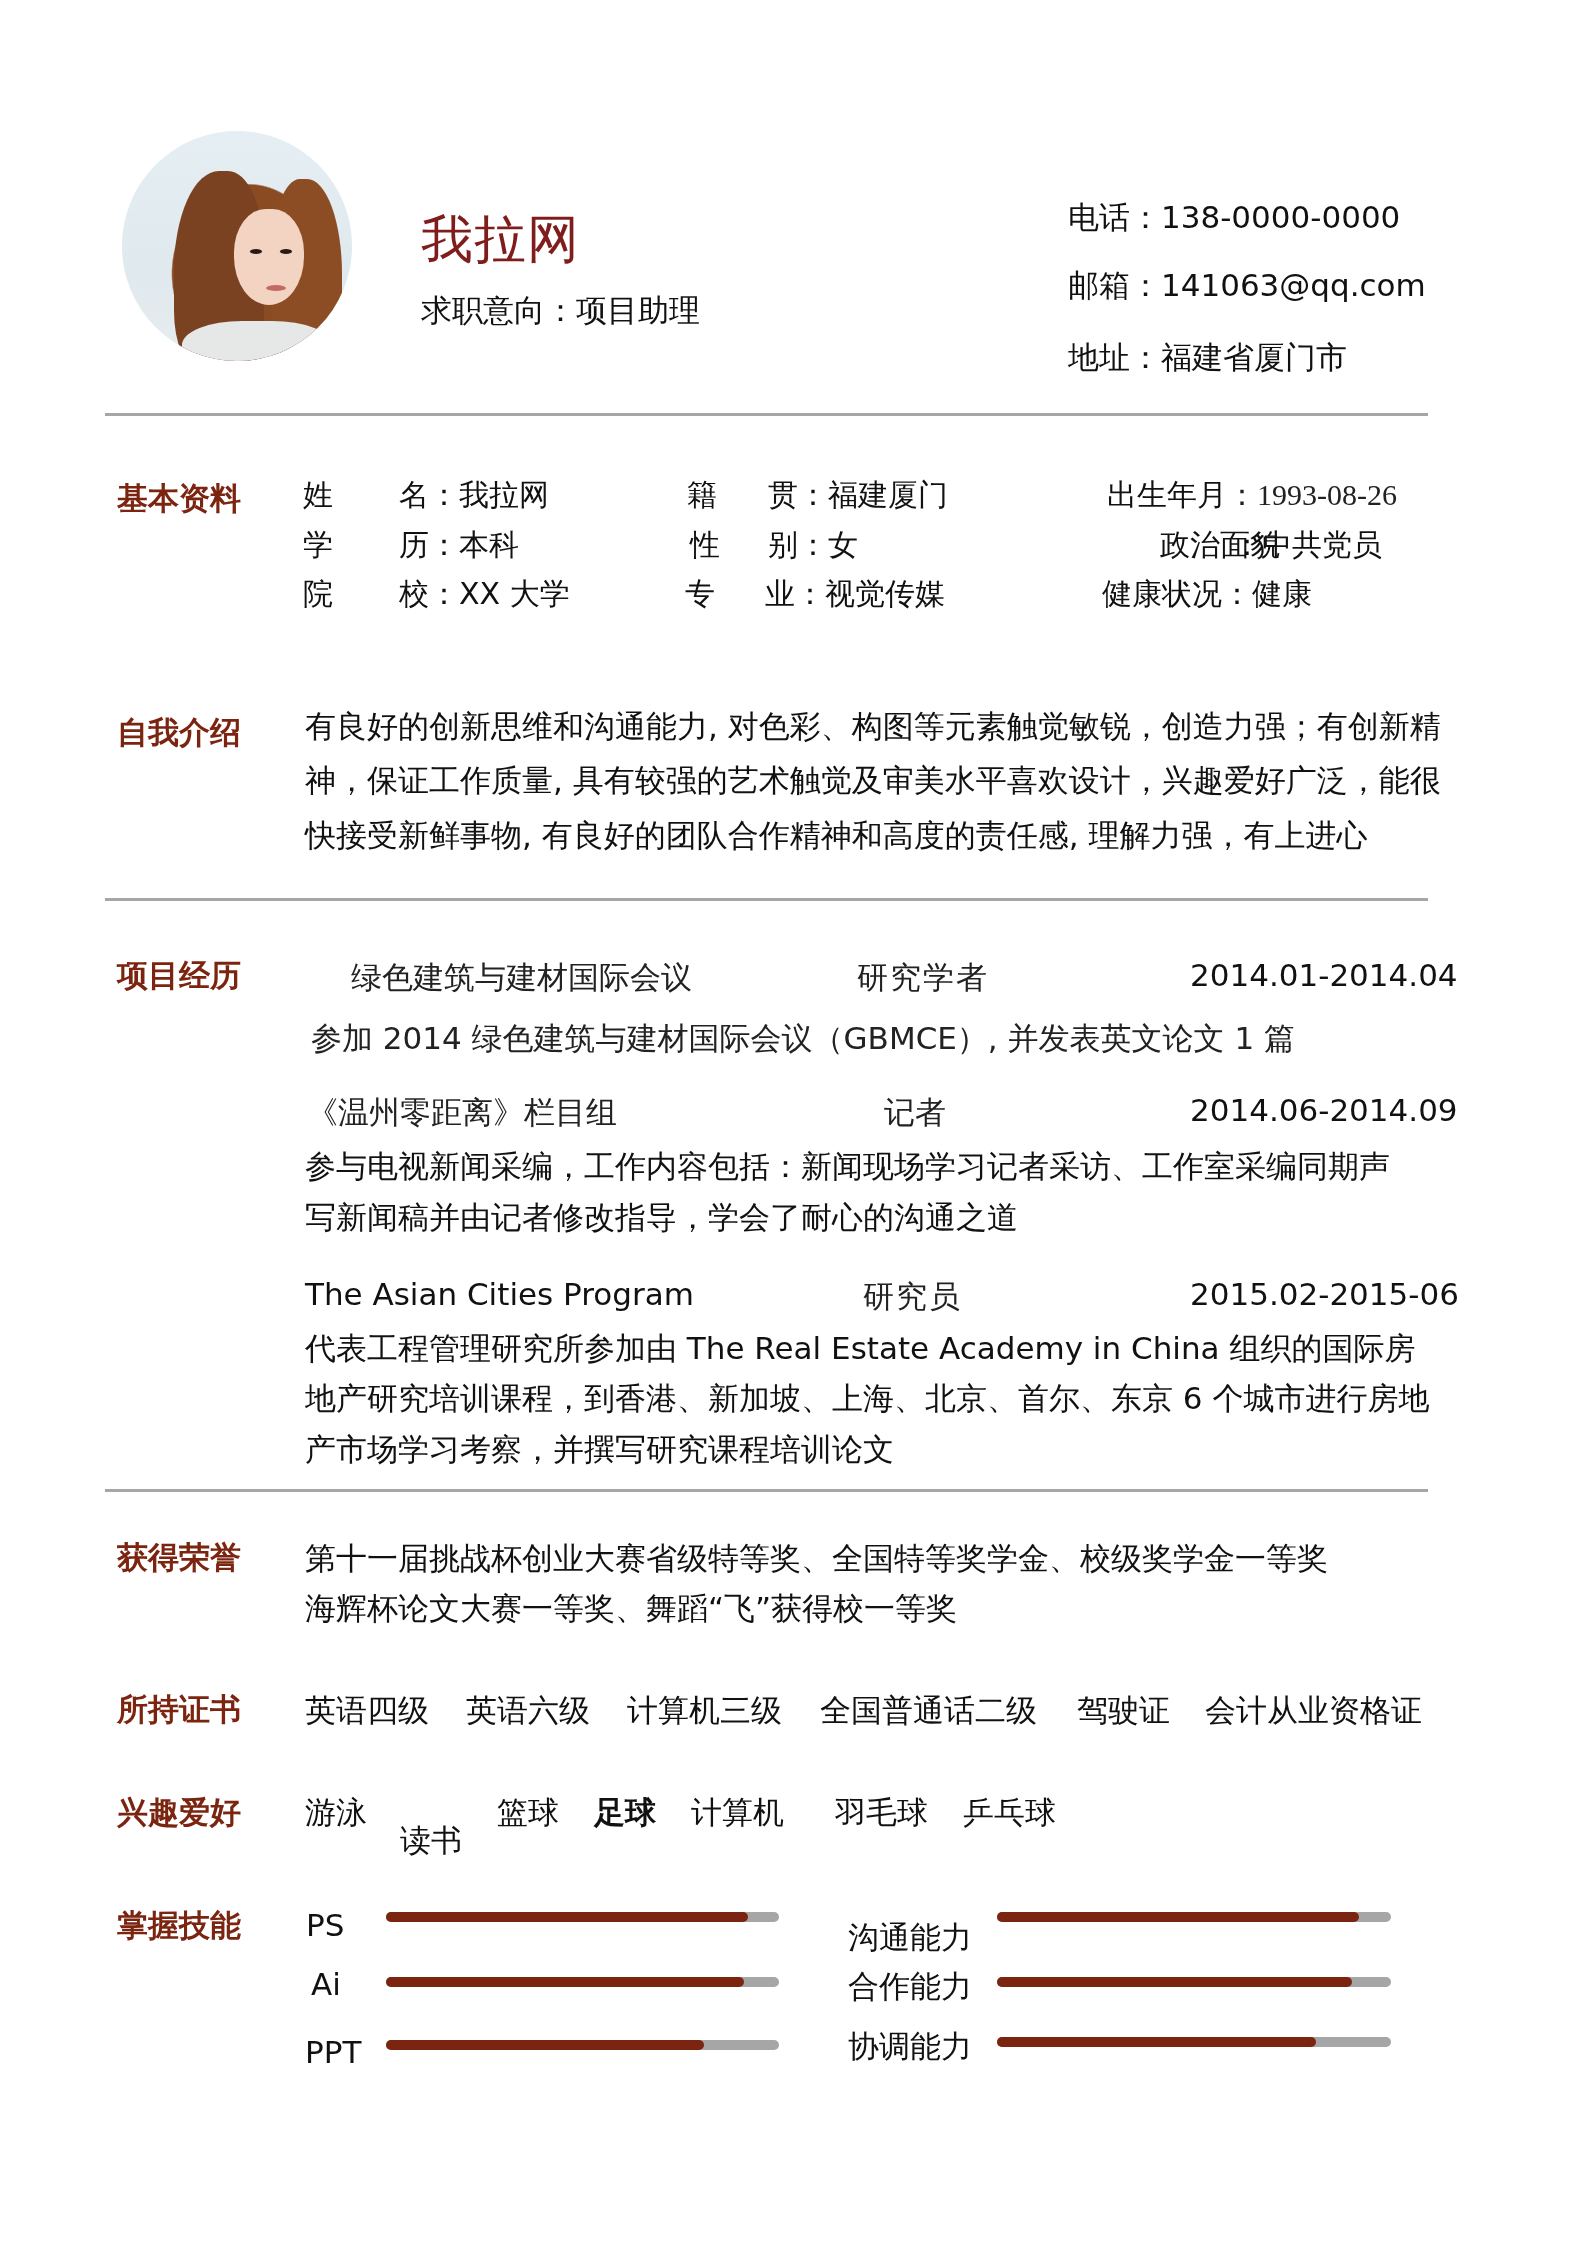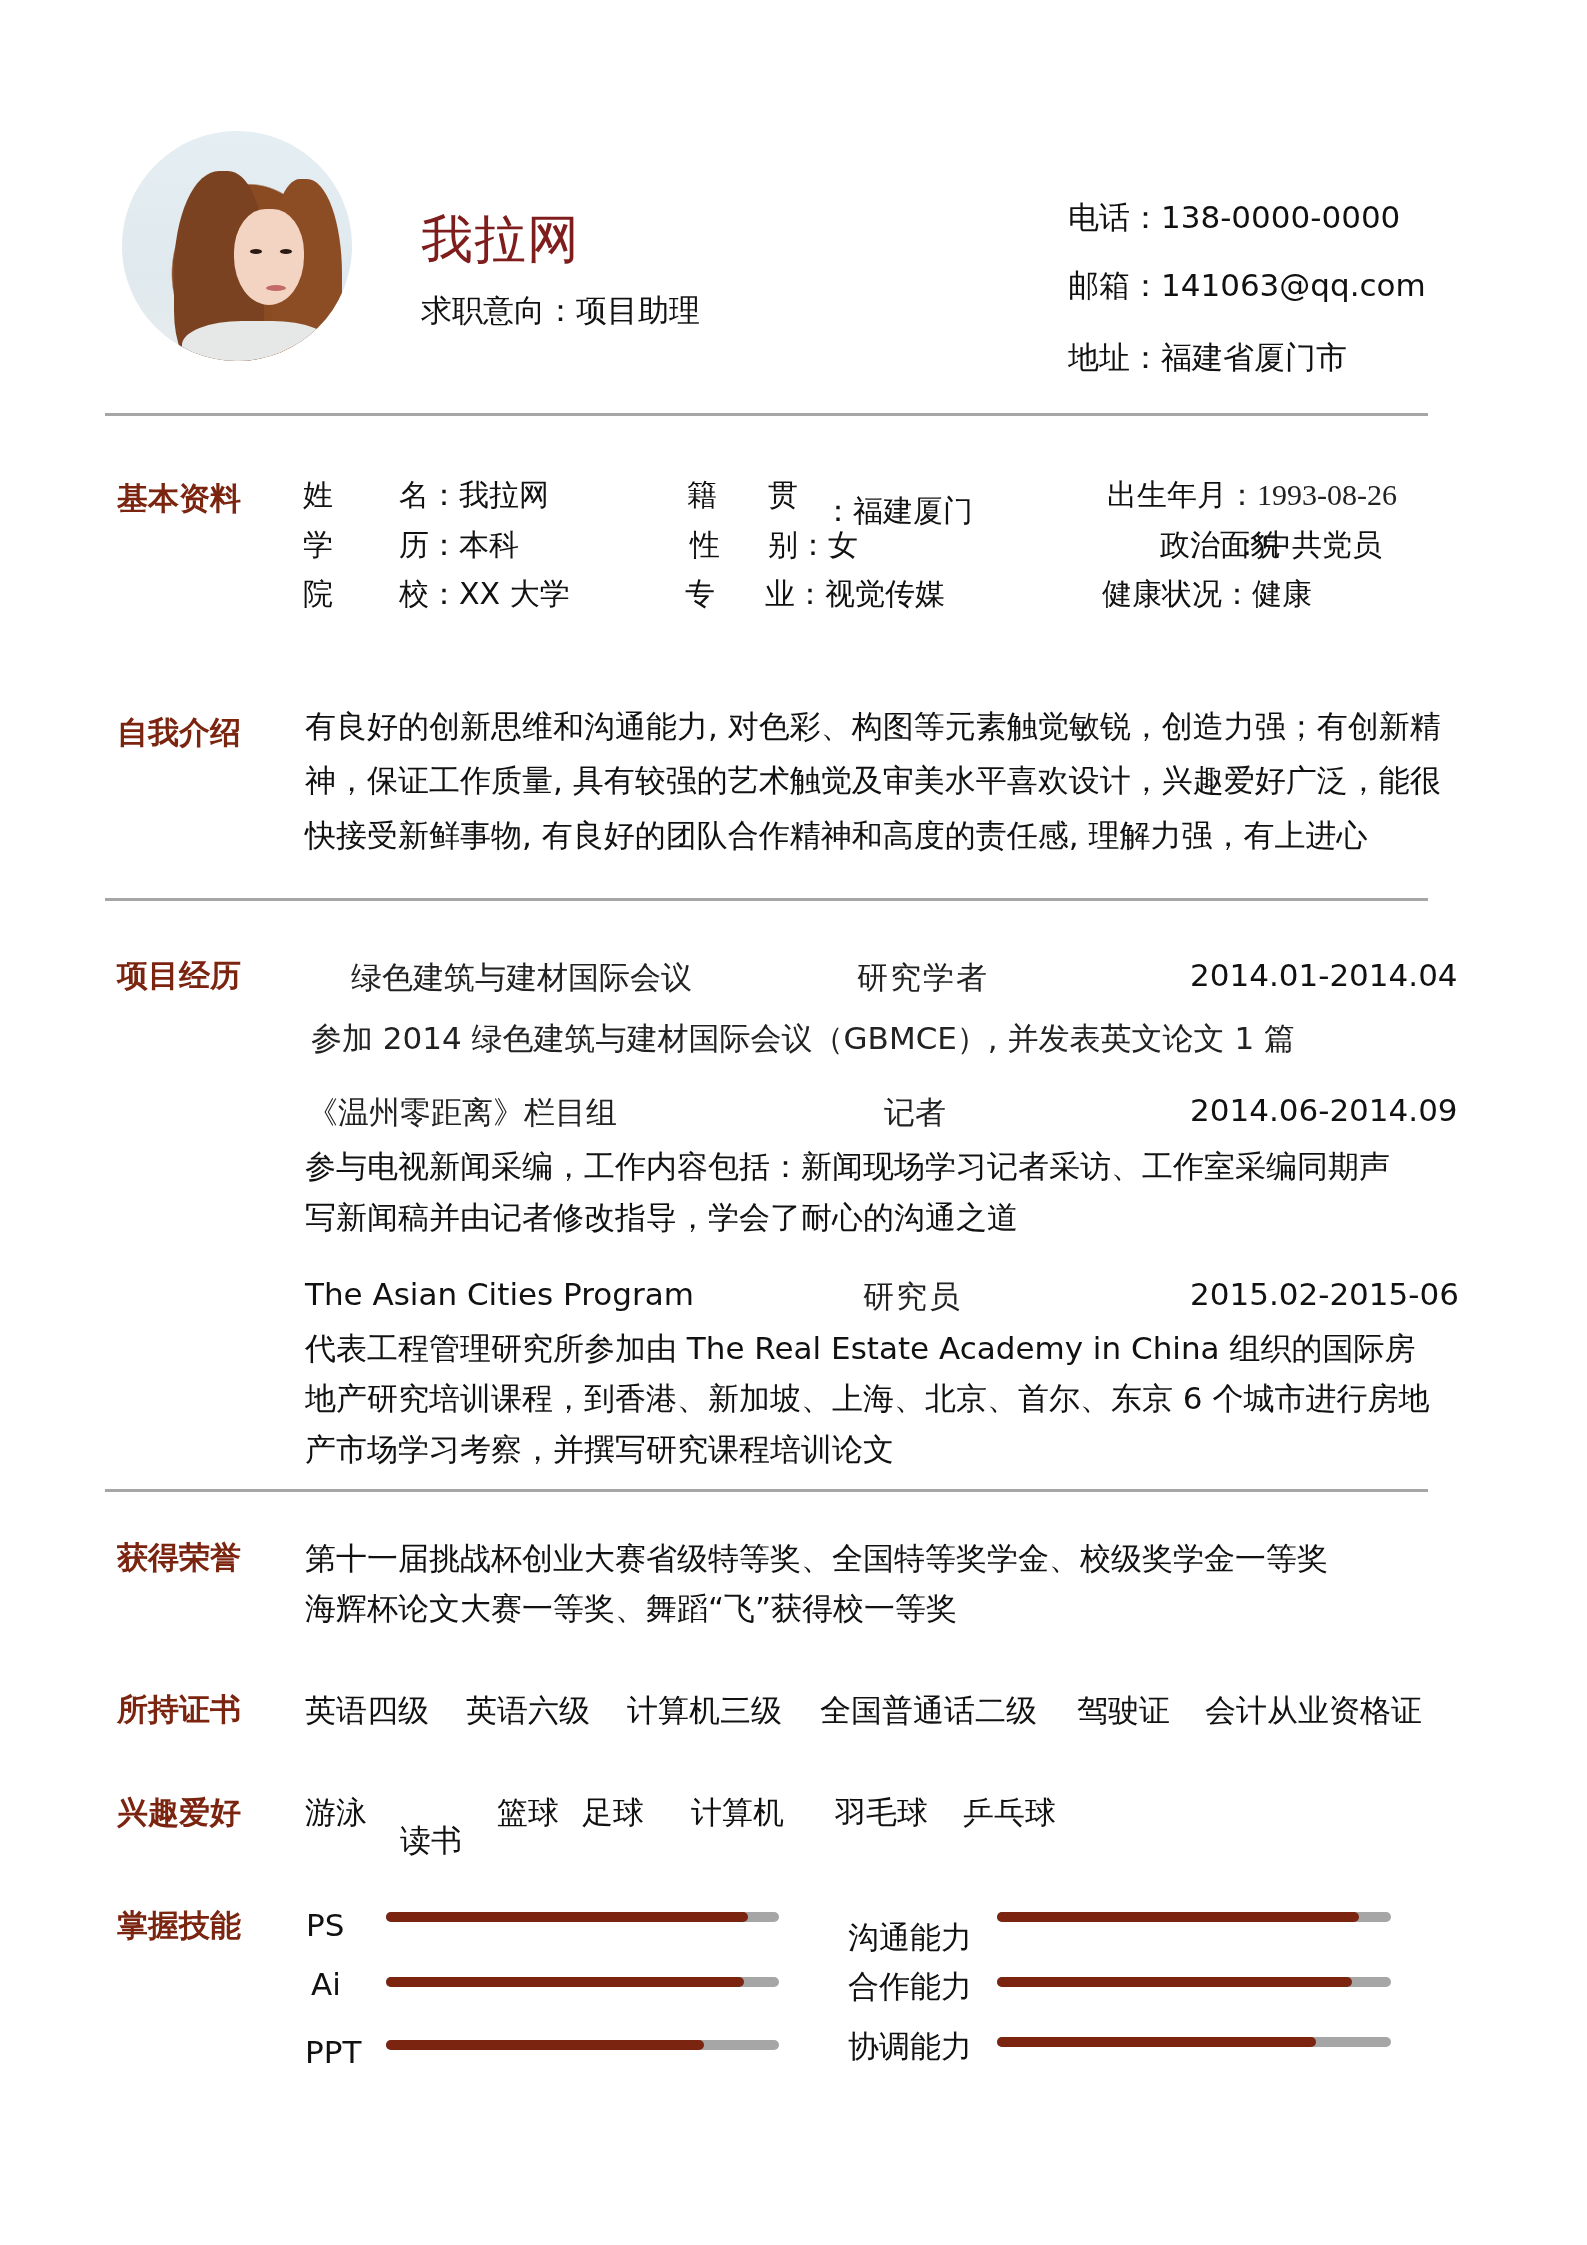--- a/index.html
+++ b/index.html
@@ -56,21 +56,21 @@
 
 <div class="abs heading" style="top:478px;">基本资料</div>
 
 <div>
 
   <span class="abs txt" style="left:303px;top:475px;">姓</span>
   <span class="abs txt" style="left:399px;top:475px;">名</span>
   <span class="abs txt" style="left:429px;top:475px;">：我拉网</span>
   <span class="abs txt" style="left:687px;top:475px;">籍</span>
   <span class="abs txt" style="left:768px;top:475px;">贯</span>
-  <span class="abs txt" style="left:823px;top:475px;margin-top:16px;">：福建厦门</span>
+  <span class="abs txt" style="left:798px;top:475px;">：福建厦门</span>
   <span class="abs txt" style="left:1107px;top:475px;">出生年月</span>
   <span class="abs txt" style="left:1227px;top:475px;font-family:'Liberation Serif',serif;color:#222;">：1993-08-26</span>
 
   <span class="abs txt" style="left:303px;top:525px;">学</span>
   <span class="abs txt" style="left:399px;top:525px;">历</span>
   <span class="abs txt" style="left:429px;top:525px;">：本科</span>
   <span class="abs txt" style="left:690px;top:525px;">性</span>
   <span class="abs txt" style="left:768px;top:525px;">别</span>
   <span class="abs txt" style="left:798px;top:525px;">：女</span>
   <span class="abs txt" style="left:1160px;top:525px;">政治面貌</span>
@@ -133,21 +133,21 @@
   <span class="abs body31" style="left:820px;top:1690px;">全国普通话二级</span>
   <span class="abs body31" style="left:1077px;top:1690px;">驾驶证</span>
   <span class="abs body31" style="left:1205px;top:1690px;">会计从业资格证</span>
 </div>
 
 <div class="abs heading" style="top:1792px;">兴趣爱好</div>
 <div>
   <span class="abs body31" style="left:305px;top:1792px;">游泳</span>
   <span class="abs body31" style="left:400px;top:1792px;margin-top:28px;">读书</span>
   <span class="abs body31" style="left:497px;top:1792px;">篮球</span>
-  <span class="abs body31" style="left:582px;top:1792px;">足球</span>
+  <span class="abs body31" style="left:594px;top:1792px;font-weight:bold;">足球</span>
   <span class="abs body31" style="left:691px;top:1792px;">计算机</span>
   <span class="abs body31" style="left:835px;top:1792px;">羽毛球</span>
   <span class="abs body31" style="left:963px;top:1792px;">乒乓球</span>
 </div>
 
 <div class="abs heading" style="top:1905px;">掌握技能</div>
 
 <div>
   <span class="abs body31" style="left:306px;top:1907px;">PS</span>
   <div class="bar" style="left:386px;top:1912px;width:393px;">

